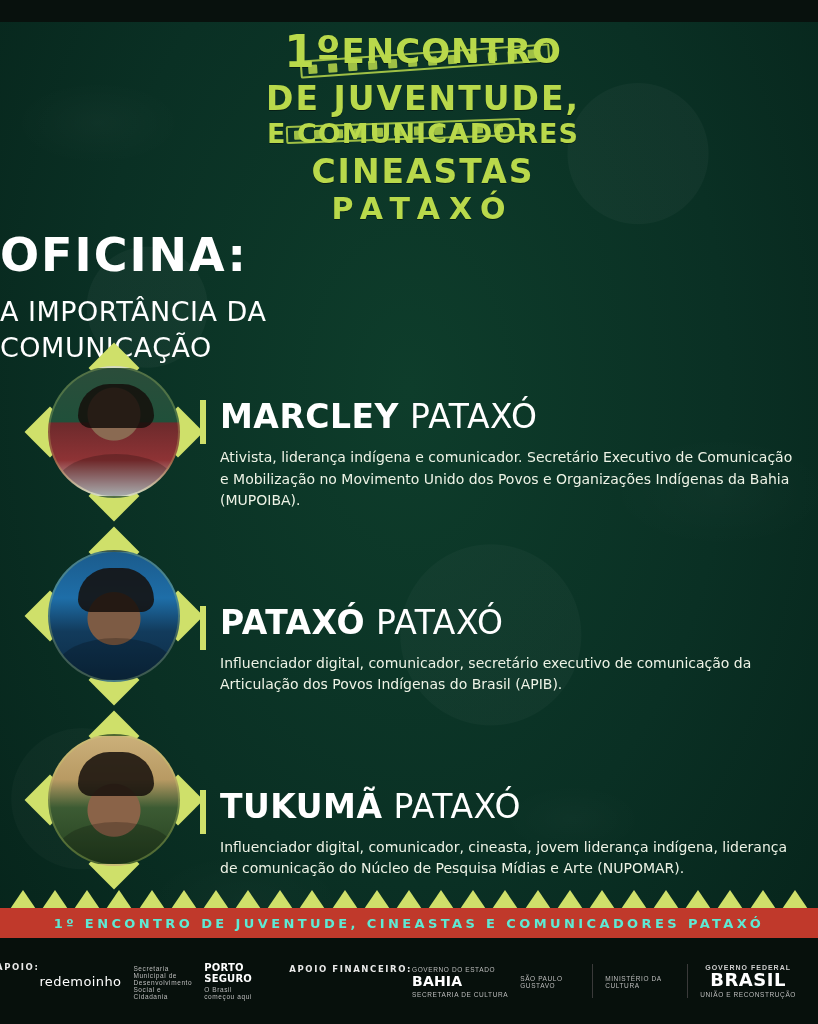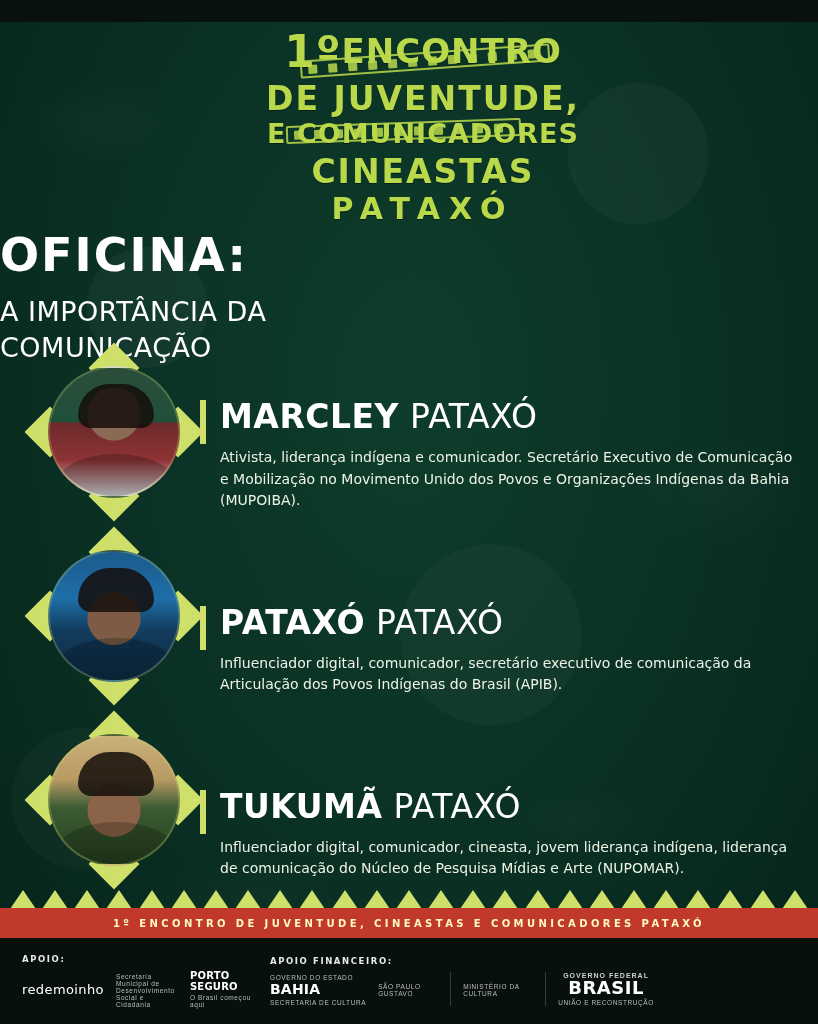--- a/index.html
+++ b/index.html
@@ -209,35 +209,35 @@
     border-right: 15px solid transparent;
     border-bottom: 22px solid #cfe06a;
   }
   .red-band {
     position: absolute;
     left: 0; top: 908px; width: 818px; height: 30px;
     background: #c0392b;
     display: flex; align-items: center; justify-content: center;
   }
   .red-band span {
-    color: #fef9c3;
+    color: #5eead4;
     font-family: "DejaVu Sans", sans-serif;
     font-weight: 700;
-    font-size: 10px;
+    font-size: 13px;
     letter-spacing: 3.4px;
   }
   .footer {
     position: absolute;
     left: 0; top: 938px; width: 818px; height: 86px;
     background: #07100c;
     display: flex; align-items: center;
     padding: 0 22px;
     gap: 18px;
   }
-  .foot-group { display: flex; flex-direction: column; justify-content: center; }
+  .foot-group { display: flex; flex-direction: row; justify-content: flex-end; }
   .foot-label {
     color: #e9e9e9;
     font-family: "DejaVu Sans", sans-serif;
     font-size: 8.5px;
     letter-spacing: 1.6px;
     font-weight: 700;
     margin-bottom: 6px;
     text-transform: uppercase;
   }
   .foot-logo {

